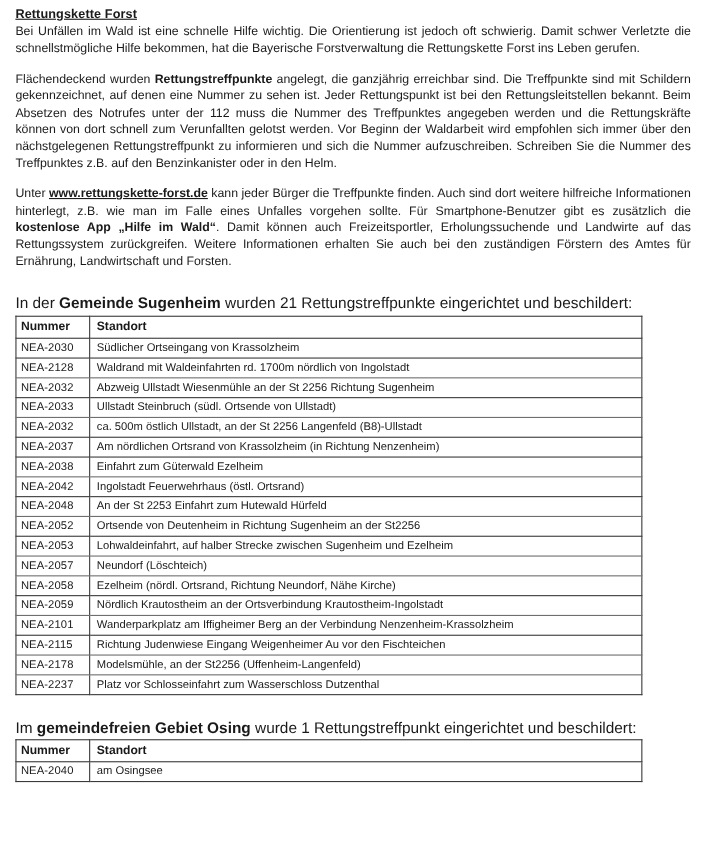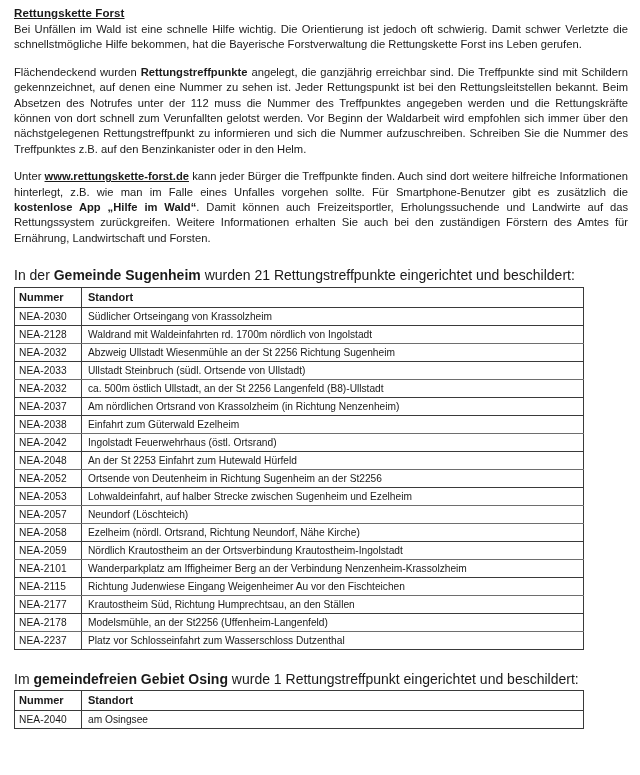--- a/index.html
+++ b/index.html
@@ -195,24 +195,20 @@
               <td class="loc">Nördlich Krautostheim an der Ortsverbindung Krautostheim-Ingolstadt</td>
             </tr>
             <tr>
               <td class="num">NEA-2101</td>
               <td class="loc">Wanderparkplatz am Iffigheimer Berg an der Verbindung Nenzenheim-Krassolzheim</td>
             </tr>
             <tr class="rule-thick">
               <td class="num">NEA-2115</td>
               <td class="loc">Richtung Judenwiese Eingang Weigenheimer Au vor den Fischteichen</td>
             </tr>
-            <tr>
-              <td class="num">NEA-2177</td>
-              <td class="loc">Krautostheim Süd, Richtung Humprechtsau, an den Ställen</td>
-            </tr>
             <tr class="rule-thick">
               <td class="num">NEA-2178</td>
               <td class="loc">Modelsmühle, an der St2256 (Uffenheim-Langenfeld)</td>
             </tr>
             <tr>
               <td class="num">NEA-2237</td>
               <td class="loc">Platz vor Schlosseinfahrt zum Wasserschloss Dutzenthal</td>
             </tr>
           </tbody>
         </table>

